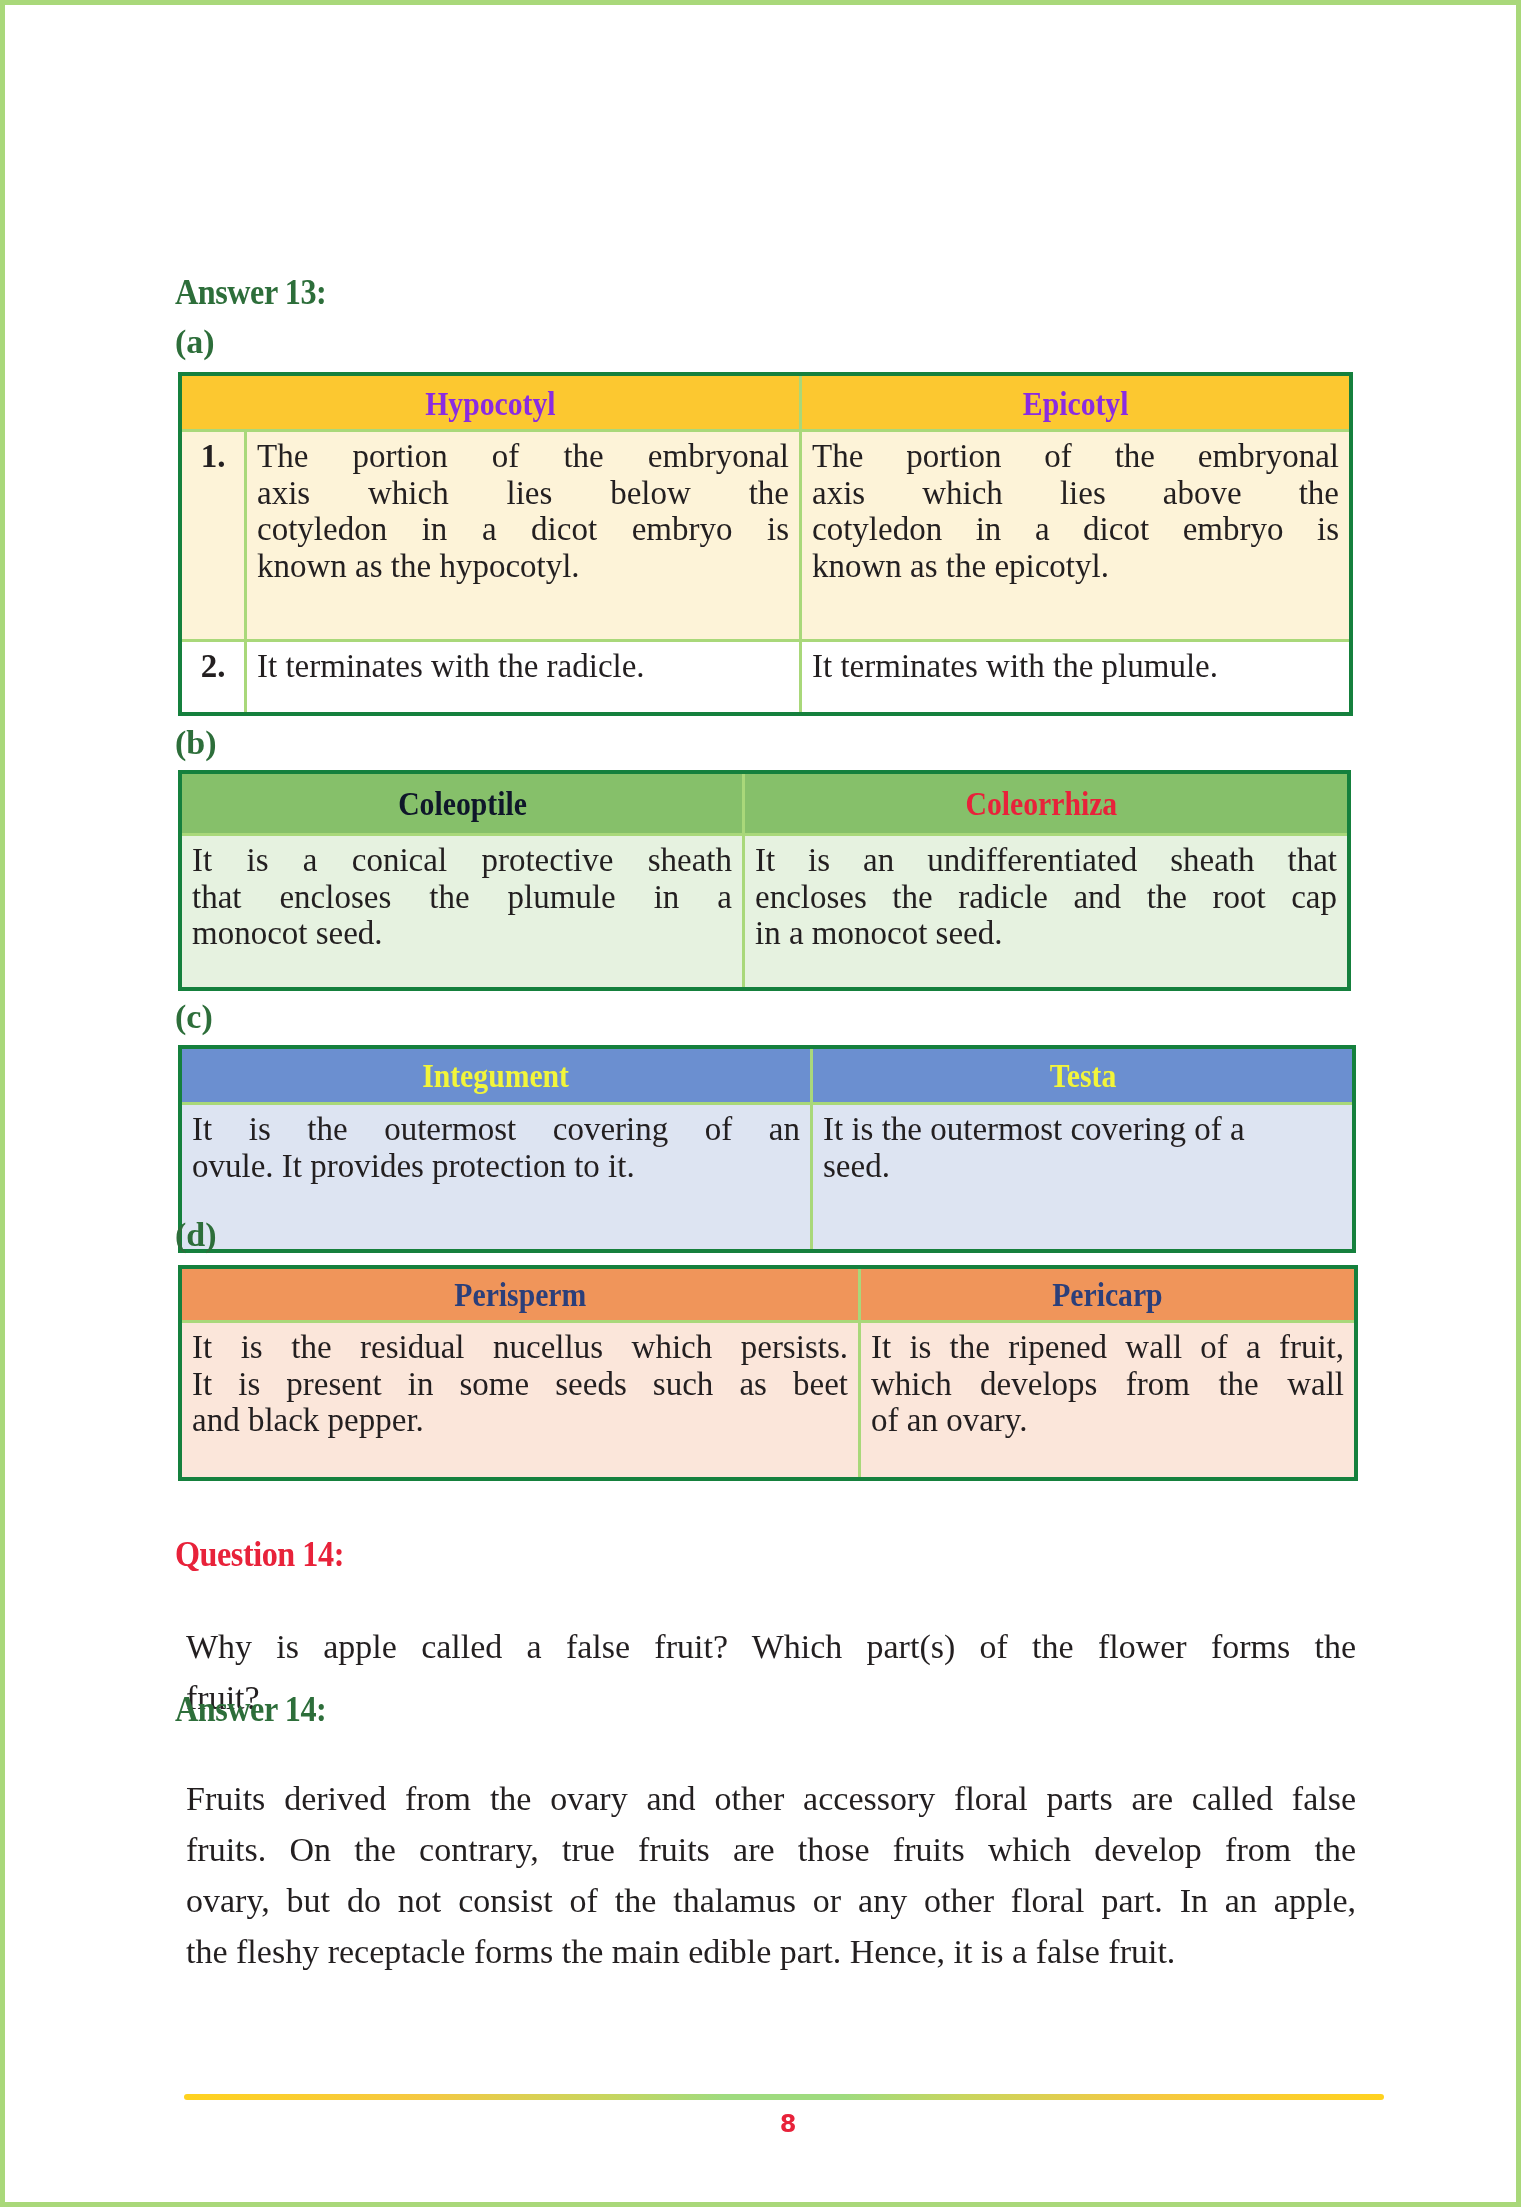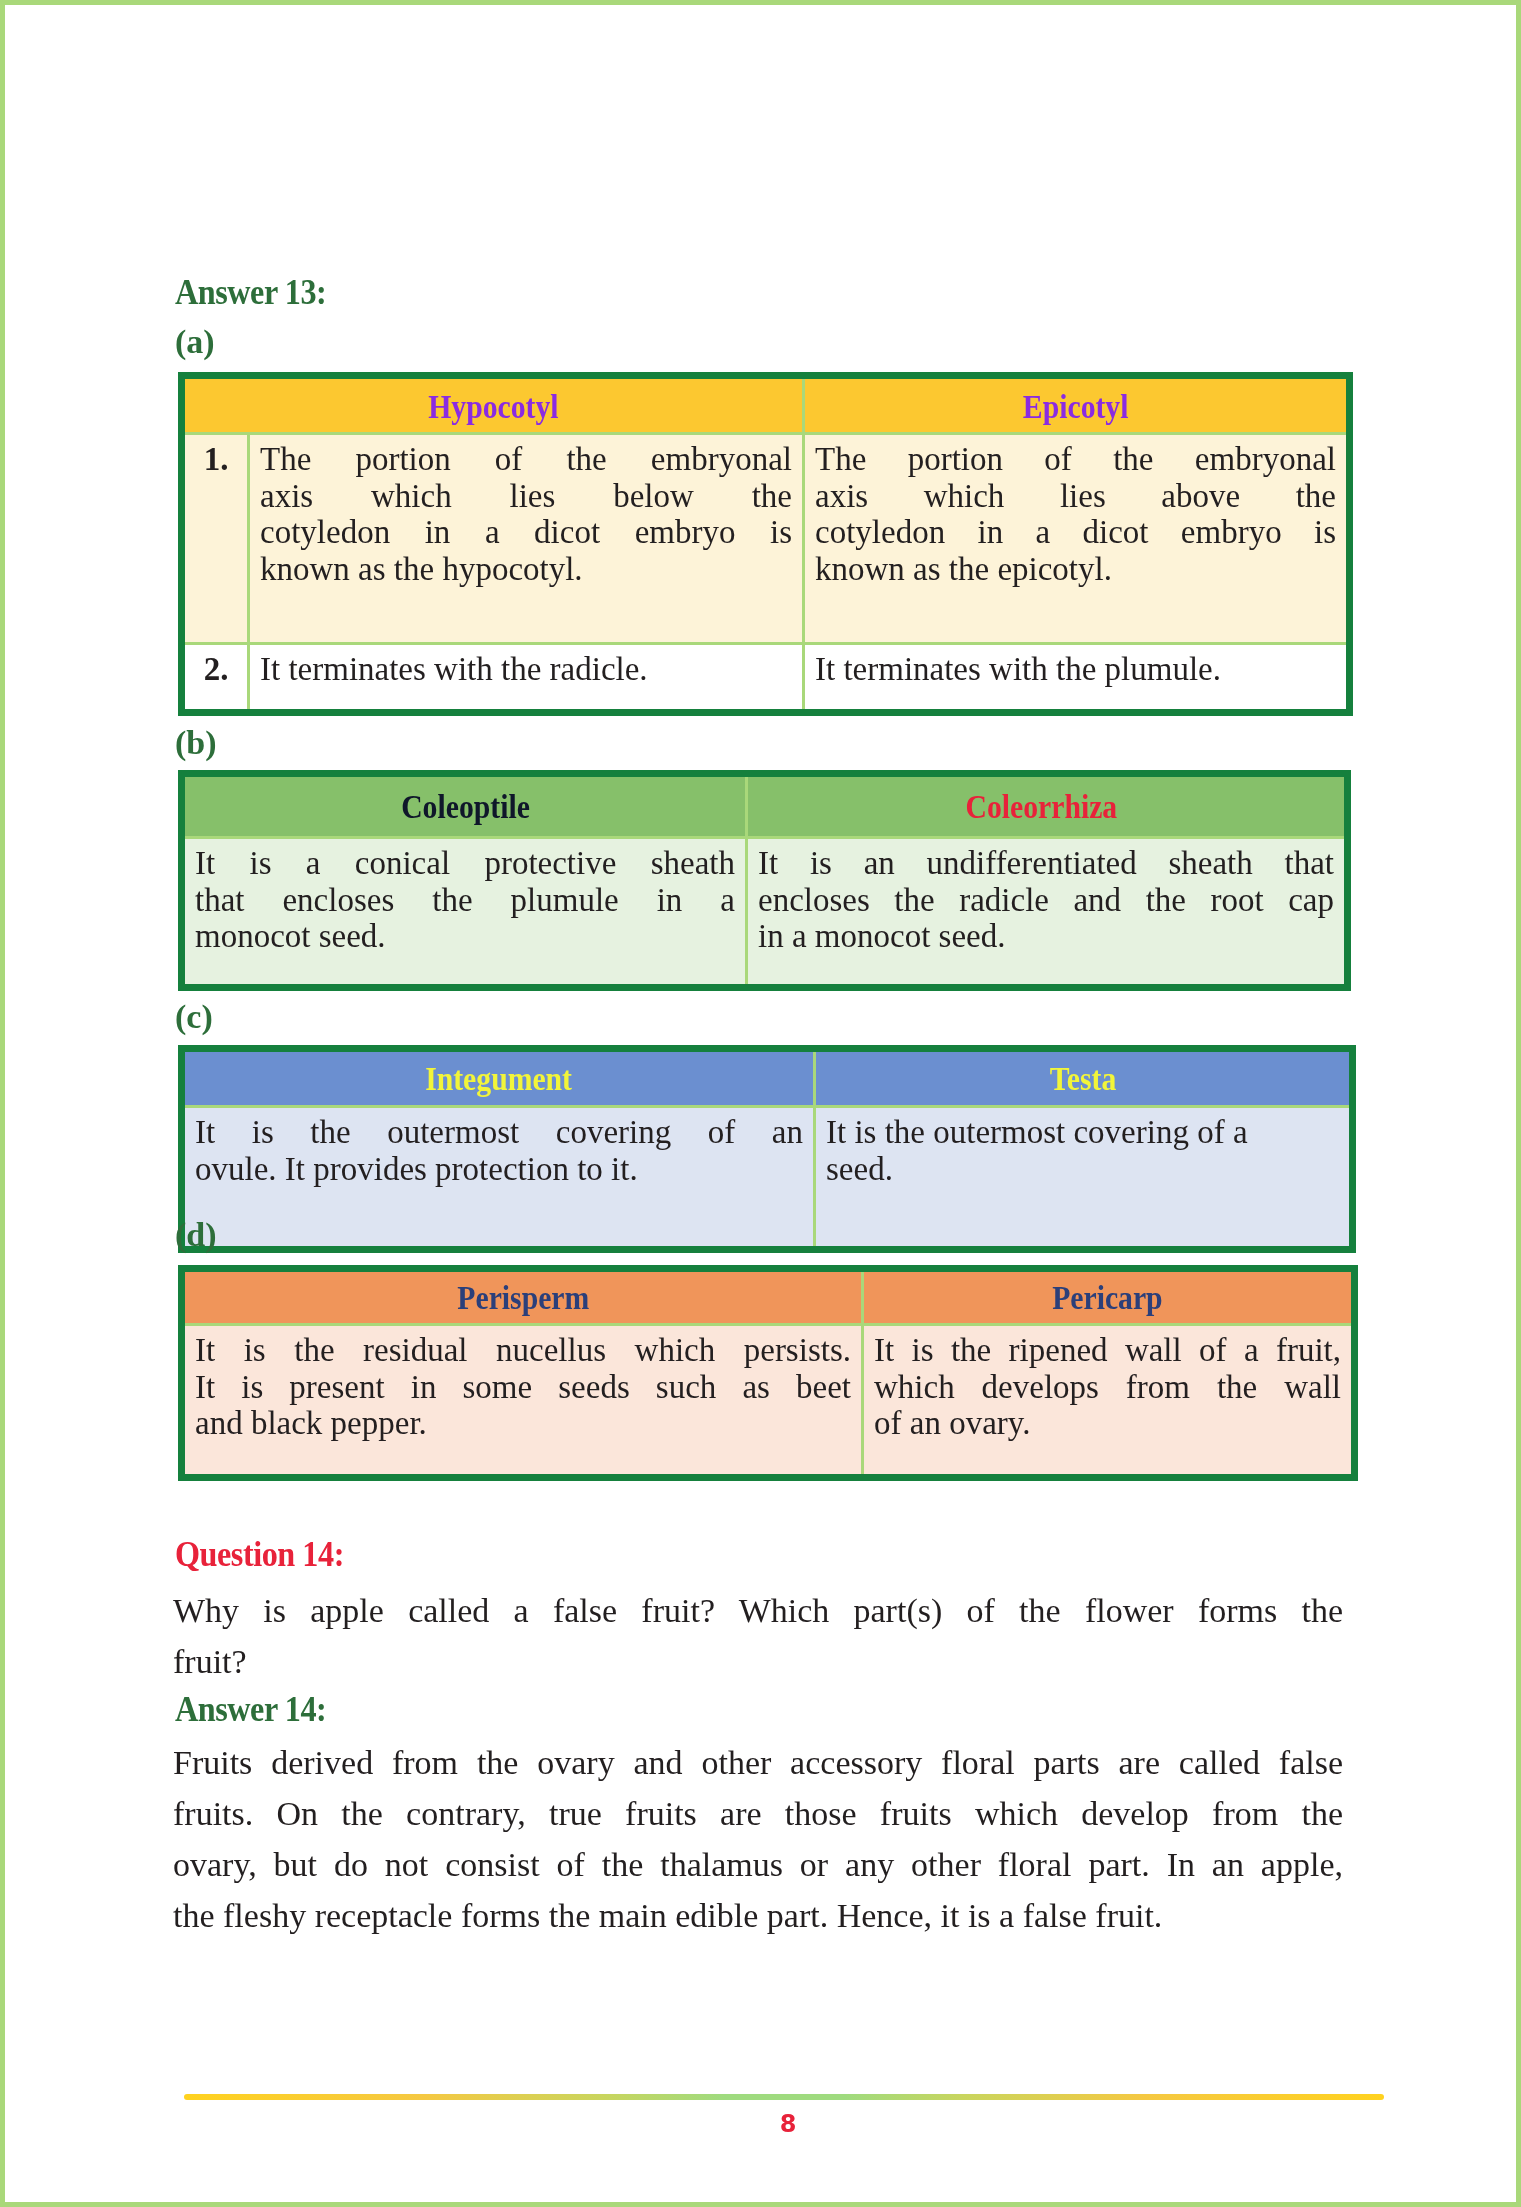--- a/index.html
+++ b/index.html
@@ -17,32 +17,32 @@
   .heading {
     font-weight: bold; font-size: 35px; line-height: 40px; letter-spacing: -0.5px;
     transform: scaleX(0.92); transform-origin: left center;
   }
   .green { color: #2d6e3a; }
   .red { color: #e8223a; }
   .sub-label {
     font-weight: bold; font-size: 34px; line-height: 40px; color: #2d6e3a;
   }
 
-  .tbl { position: absolute; box-sizing: border-box; border: 7px solid #15803d; }
+  .tbl { position: absolute; box-sizing: border-box; border: 4px solid #15803d; }
   .tbl .hdr { position: absolute; top: 0; box-sizing: border-box; display: flex; align-items: center; justify-content: center;
               font-weight: bold; font-size: 33px; }
   .tbl .hdr span { display: inline-block; transform: scaleX(0.9); }
   .tbl .cell { position: absolute; box-sizing: border-box; padding: 6px 10px 0 10px; font-size: 33px; line-height: 36.6px; }
   .tbl .vline { position: absolute; top: 0; bottom: 0; width: 3px; background: #a9d87a; }
   .tbl .hline { position: absolute; left: 0; right: 0; height: 3px; background: #a9d87a; }
   .ln { display: block; text-align: justify; text-align-last: justify; white-space: nowrap; height: 36.6px; }
   .ln.last { text-align-last: left; }
   .cell .ln { white-space: normal; }
 
-  .para { position: absolute; left: 173px; width: 1170px; font-size: 34px; }
+  .para { position: absolute; left: 186px; width: 1170px; font-size: 34px; margin-top: 36px; }
   .para .ln { height: 51px; line-height: 51px; }
 
   .num { font-weight: bold; font-size: 33px; text-align: center; }
 
   .footer-line {
     position: absolute; left: 184px; top: 2094px; width: 1200px; height: 6px;
     background: linear-gradient(90deg, #ffd21f 0%, #f5c842 20%, #c9d55e 35%, #9fdb7f 45%, #9fdb7f 55%, #c9d55e 65%, #f5c842 80%, #ffd21f 100%);
     border-radius: 3px;
   }
   .page-num {

